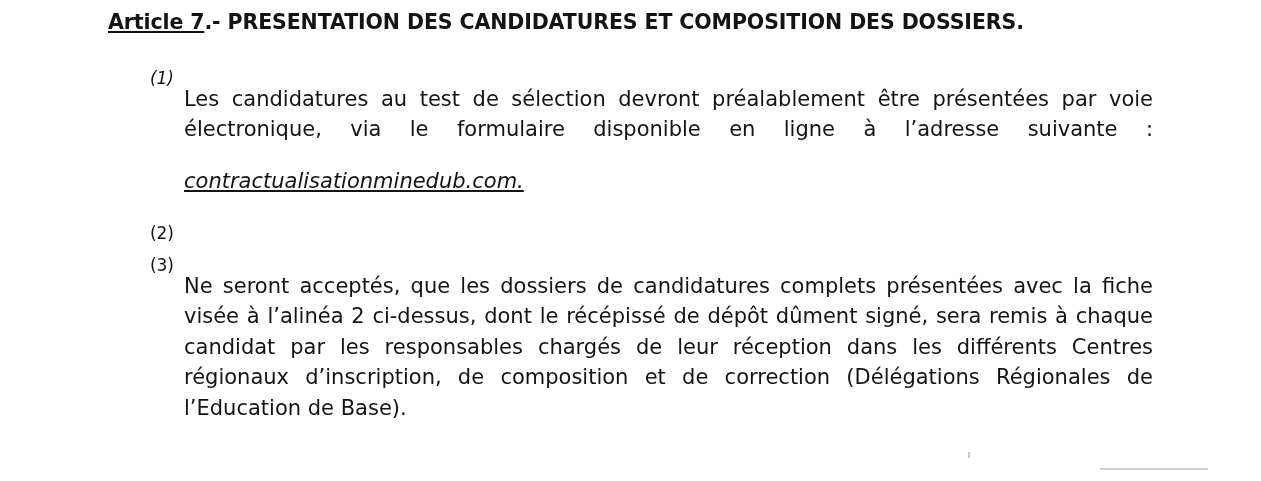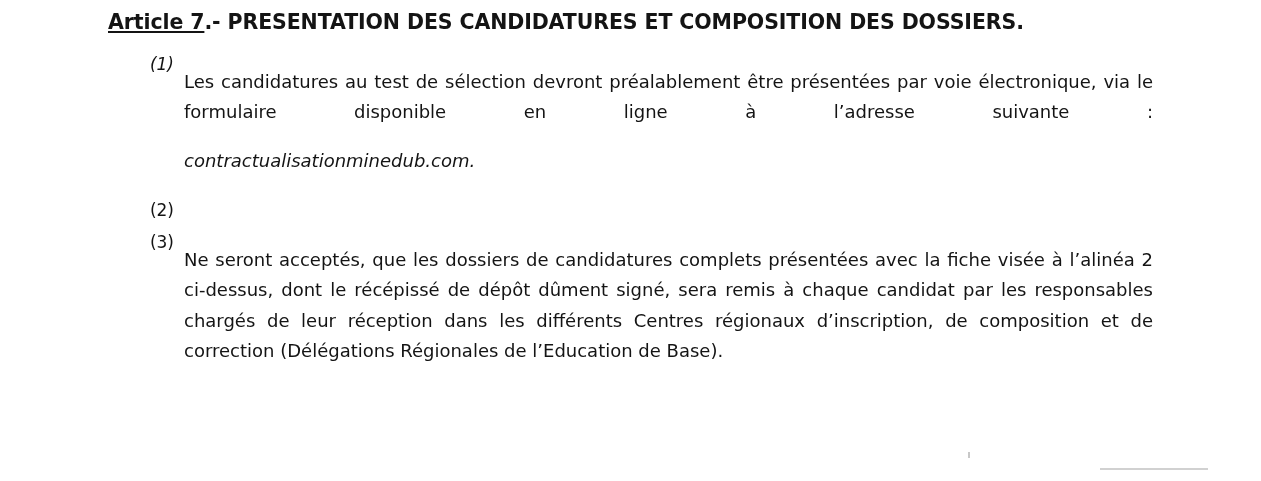--- a/index.html
+++ b/index.html
@@ -18,21 +18,21 @@
   .page {
     position: relative;
     width: 1261px;
     height: 481px;
     box-sizing: border-box;
     padding: 10px 0 0 0;
   }
 
   
   .article-heading {
-    margin: 0 0 14px 0;
+    margin: 0 0 28px 0;
     padding-left: 108px;
     font-size: 20.5px;
     font-weight: bold;
     letter-spacing: -0.1px;
     line-height: 1.2;
     white-space: nowrap;
   }
   .article-heading .art-label {
     text-decoration: underline;
     text-underline-offset: 2px;
@@ -57,36 +57,37 @@
     font-size: 17px;
     line-height: 30.5px;
     margin-left: 128px;
   }
   .clause-num.italic {
     font-style: italic;
   }
   .clause-body {
     flex: 1 1 auto;
     padding-right: 108px;
-    font-size: 18px;
+    font-size: 21px;
     line-height: 30.5px;
     text-align: justify;
     text-justify: inter-word;
   }
   
   .force-justify {
     text-align: justify;
     text-align-last: justify;
   }
   .normal-last {
     text-align: justify;
     text-align-last: left;
   }
   .link-url {
     font-style: italic;
+    text-decoration: underline;
     text-underline-offset: 2px;
   }
 
   
   .scan-mark {
     position: absolute;
     background: #9a9a9a;
   }
   .mark-a { left: 968px; top: 452px; width: 2px; height: 6px; opacity: .55; }
   .mark-b { left: 1100px; top: 468px; width: 108px; height: 2px; opacity: .45; }

